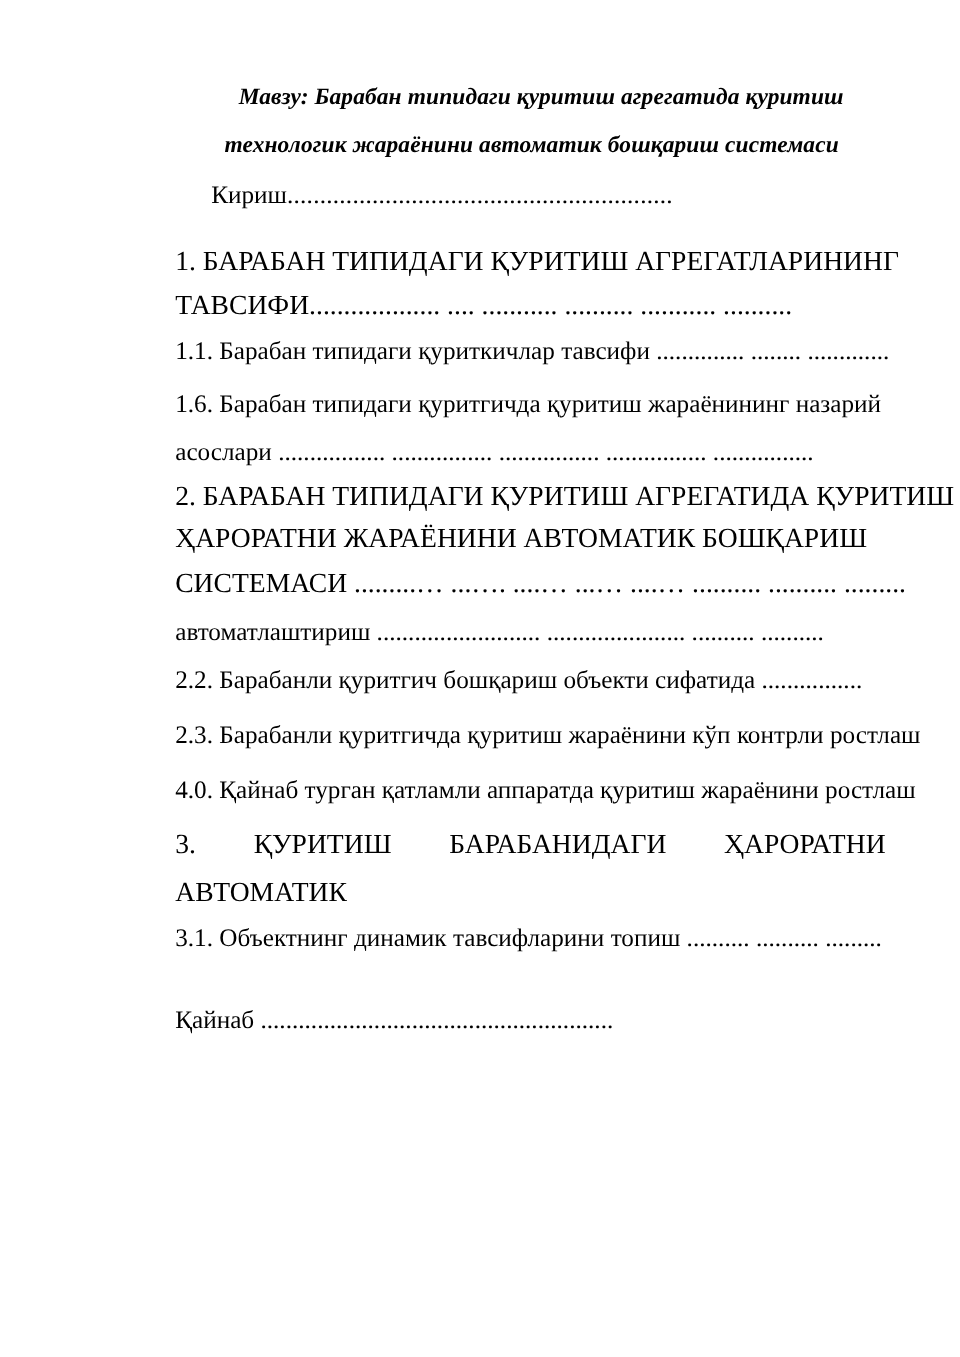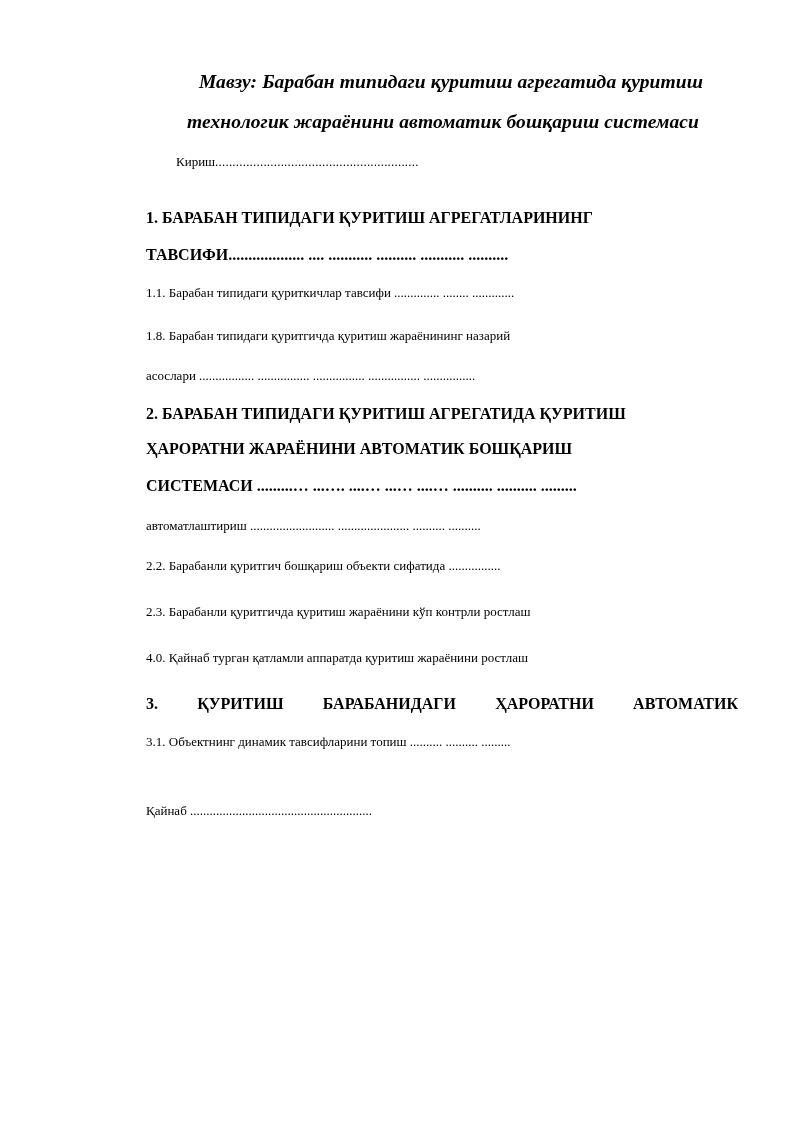--- a/index.html
+++ b/index.html
@@ -31,32 +31,31 @@
     line-height: 40px;
     text-align: center;
     letter-spacing: 0.1px;
     margin: 0;
   }
   .doc-title .tline { display: block; white-space: nowrap; }
   .doc-title .tline-1 { padding-left: 16px; }
 
   
   .toc-line {
-    font-size: 13px;
+    font-size: 21px;
     line-height: 40px;
     white-space: nowrap;
     margin: 0;
   }
   .toc-line.tight { line-height: 35px; }
   .toc-line.indent { padding-left: 30px; }
 
   
   .chapter {
-    font-size: 16px;
-    font-weight: bold;
+    font-size: 23px;
   }
 
   
   .justified {
     text-align: justify;
     text-align-last: justify;
     white-space: normal;
     width: 592px;
   }
 
@@ -85,21 +84,21 @@
 
     <div class="spacer-md"></div>
 
     <div class="toc-line chapter tight">1. БАРАБАН ТИПИДАГИ ҚУРИТИШ АГРЕГАТЛАРИНИНГ</div>
     <div class="toc-line chapter">ТАВСИФИ................... .... ........... .......... ........... ..........</div>
 
     <div class="toc-line tight">1.1. Барабан типидаги қуриткичлар тавсифи .............. ........ .............</div>
 
     <div class="spacer-sm"></div>
 
-    <div class="toc-line">1.8. Барабан типидаги қуритгичда қуритиш жараёнининг назарий</div>
+    <div class="toc-line">1.6. Барабан типидаги қуритгичда қуритиш жараёнининг назарий</div>
     <div class="toc-line">асослари ................. ................ ................ ................ ................</div>
 
     <div class="toc-line chapter tight">2. БАРАБАН ТИПИДАГИ ҚУРИТИШ АГРЕГАТИДА ҚУРИТИШ</div>
     <div class="toc-line chapter tight">ҲАРОРАТНИ ЖАРАЁНИНИ АВТОМАТИК БОШҚАРИШ</div>
     <div class="toc-line chapter">СИСТЕМАСИ .........… ...…. ....… ...… ....… .......... .......... .........</div>
 
     <div class="toc-line">автоматлаштириш .......................... ...................... .......... ..........</div>
 
     <div class="toc-line">2.2. Барабанли қуритгич бошқариш объекти сифатида  ................</div>
 

